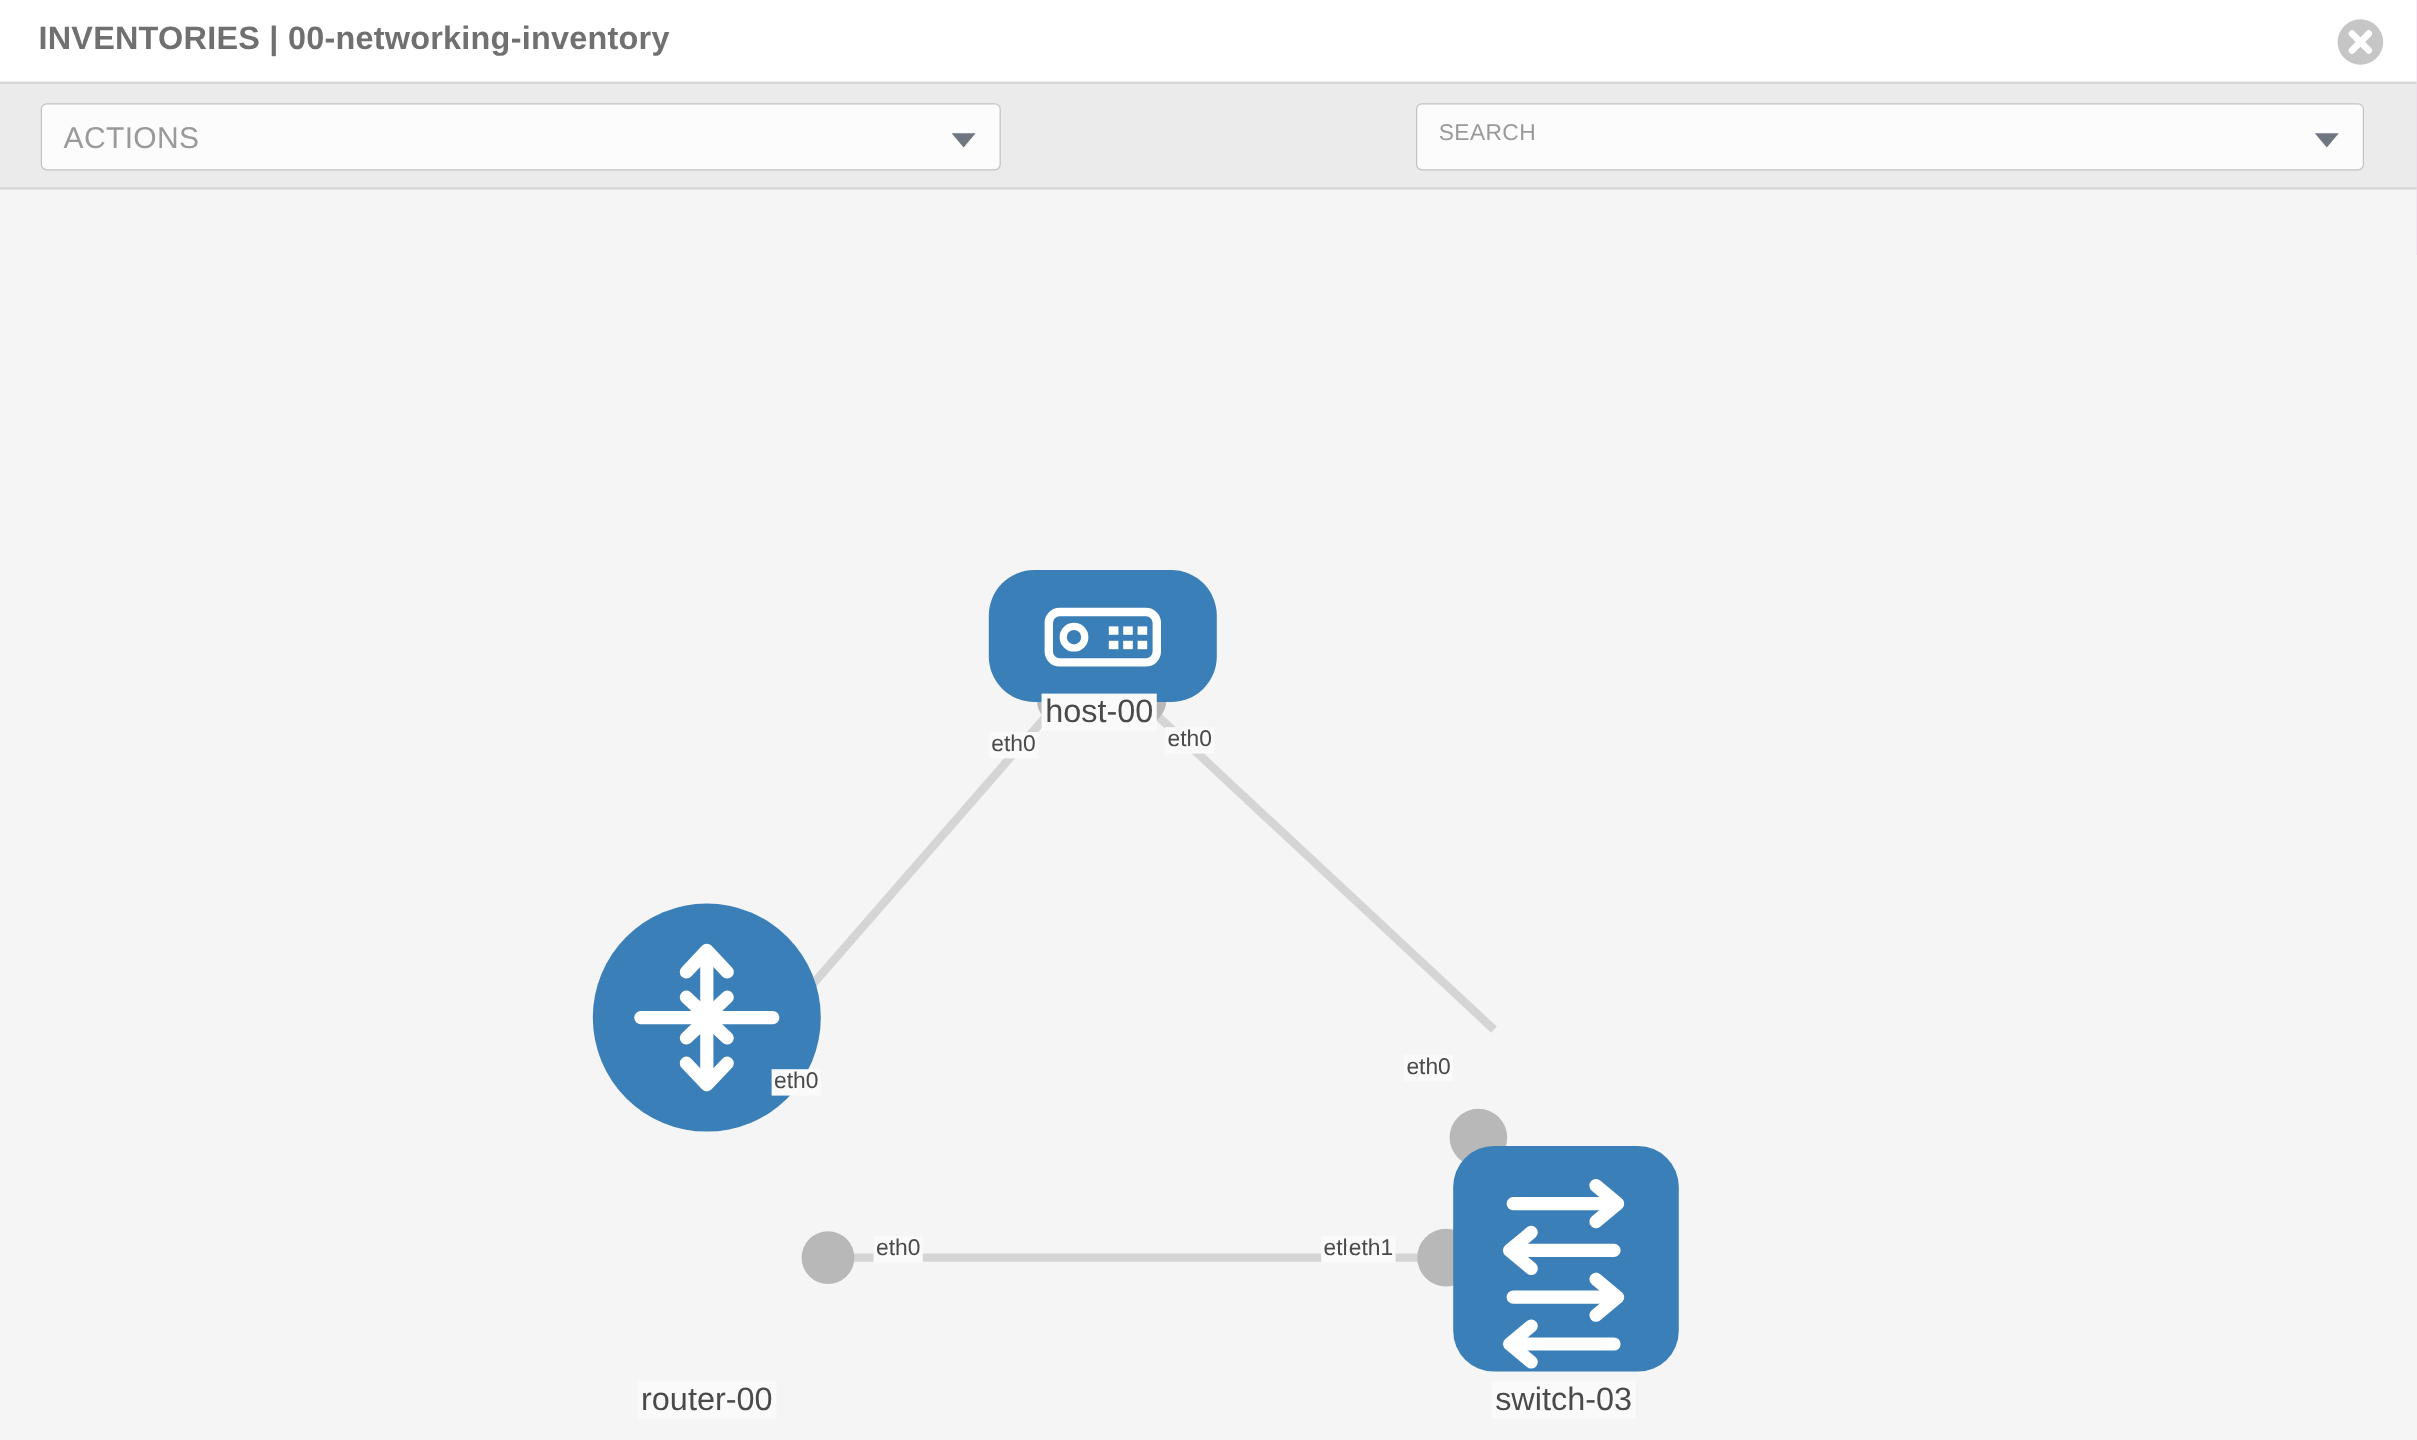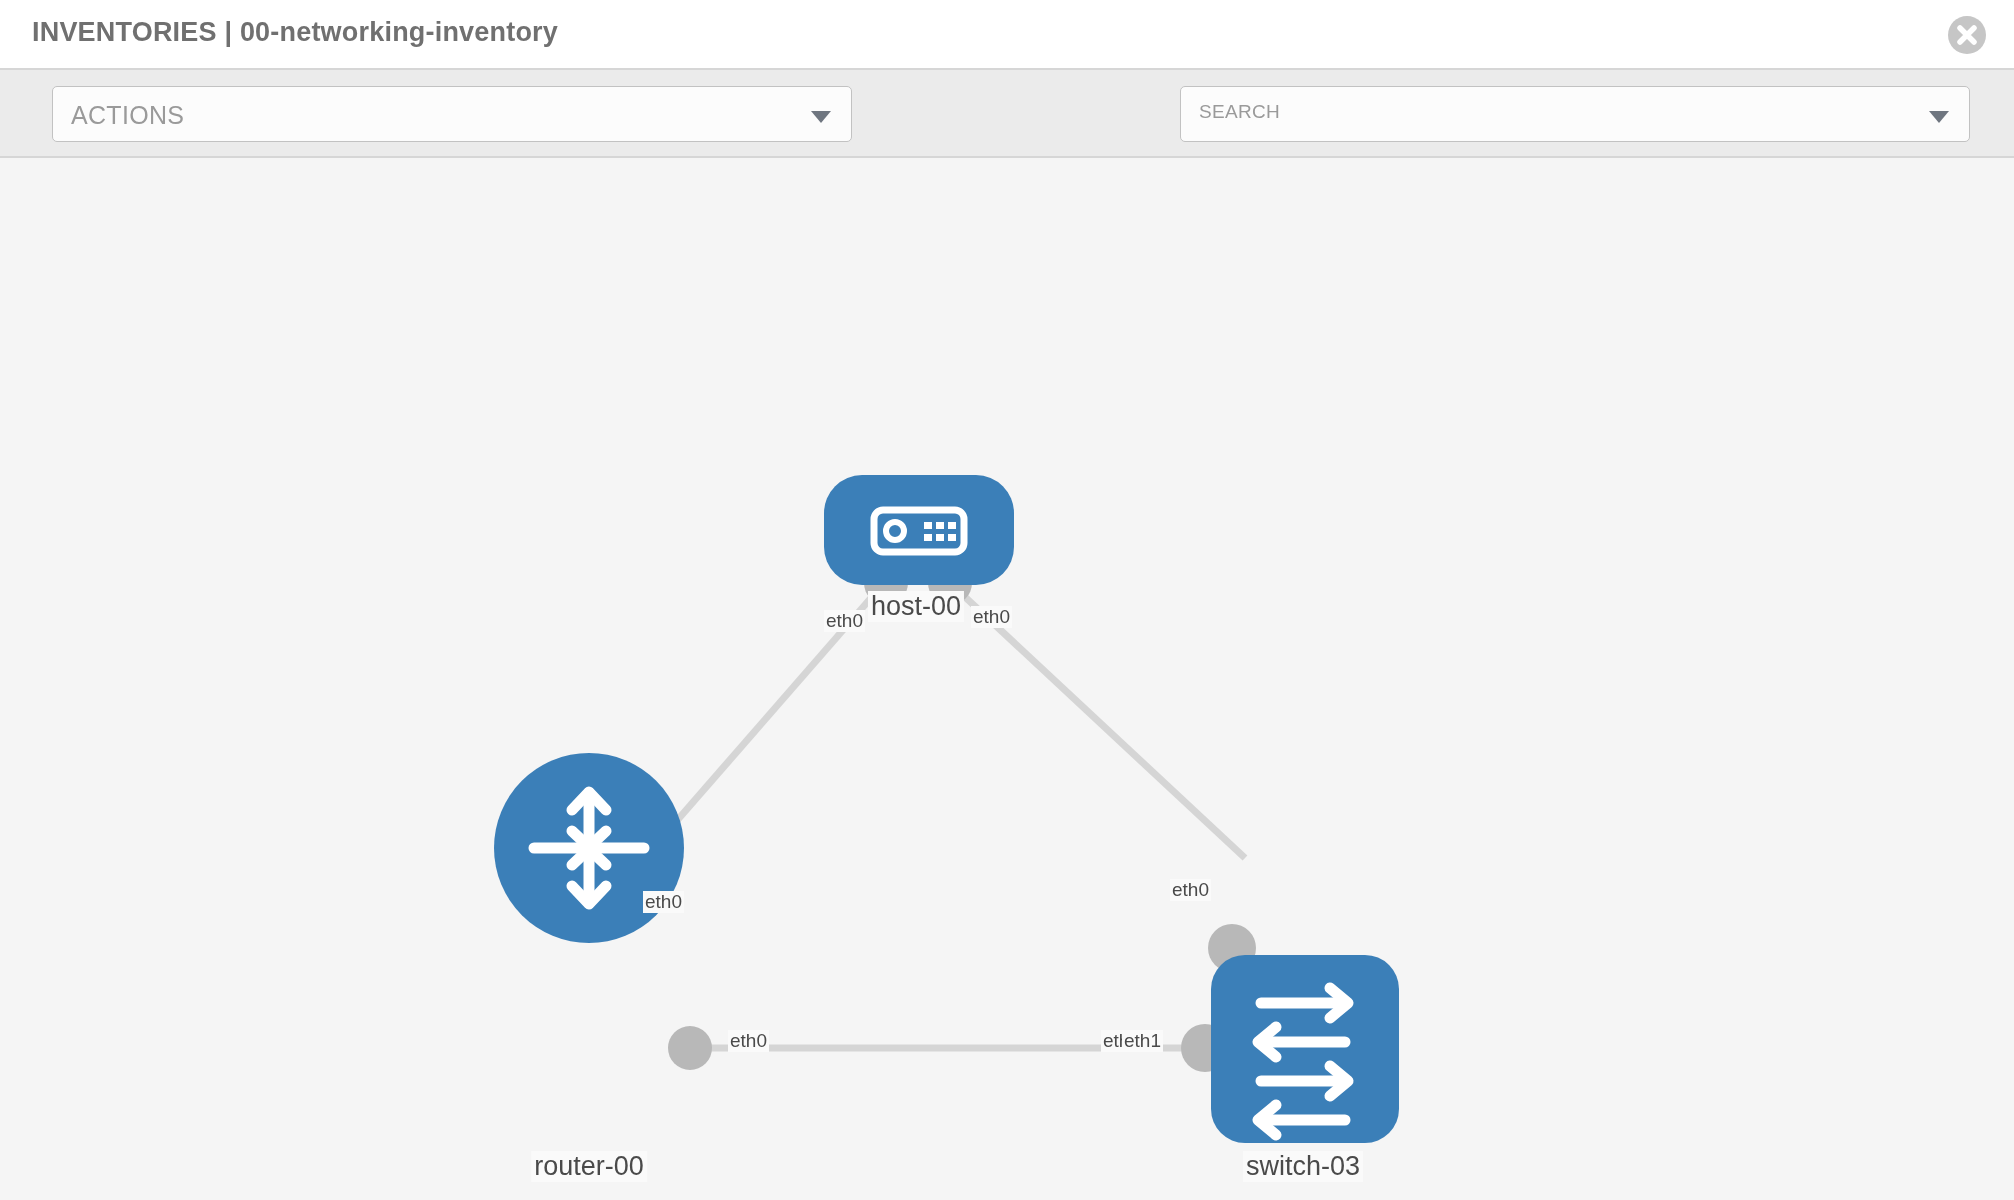--- a/index.html
+++ b/index.html
@@ -39,21 +39,20 @@
     background: #ebebeb;
     border-bottom: 2px solid #d6d6d6;
   }
   .actions-select {
     position: absolute; left: 34px; top: 16px;
     width: 800px; height: 56px;
     background: #fcfcfc;
     border: 1px solid #c2c2c2;
     border-radius: 5px;
     cursor: pointer;
-    margin-left: 18px;
   }
   .actions-label {
     position: absolute; left: 18px; top: 14px;
     font-size: 25px; color: #9a9a9a; letter-spacing: 0.3px;
   }
   .caret {
     position: absolute; right: 20px; top: 24px;
     width: 0; height: 0;
     border-left: 10px solid transparent;
     border-right: 10px solid transparent;
@@ -215,21 +214,21 @@
 
           <line x1="1261" y1="923" x2="1345" y2="923"></line>
           <polyline points="1330,908 1348,923 1330,938"></polyline>
 
           <line x1="1345" y1="962" x2="1261" y2="962"></line>
           <polyline points="1276,947 1258,962 1276,977"></polyline>
         </g>
       </g>
     </svg>
 
-    <div class="node-label" style="left:916px; top:433px;">host-00</div>
+    <div class="node-label" style="left:916px; top:420px;">host-00</div>
     <div class="node-label" style="left:589px; top:993px;">router-00</div>
     <div class="node-label" style="left:1303px; top:993px;">switch-03</div>
 
     <div class="iface-label" style="left:824px; top:452px;">eth0</div>
     <div class="iface-label" style="left:971px; top:448px;">eth0</div>
     <div class="iface-label" style="left:643px; top:733px;">eth0</div>
     <div class="iface-label" style="left:1170px; top:721px;">eth0</div>
     <div class="iface-label" style="left:728px; top:872px;">eth0</div>
     <div class="iface-label" style="left:1101px; top:872px;">eth0</div>
     <div class="iface-label" style="left:1122px; top:872px;">eth1</div>

